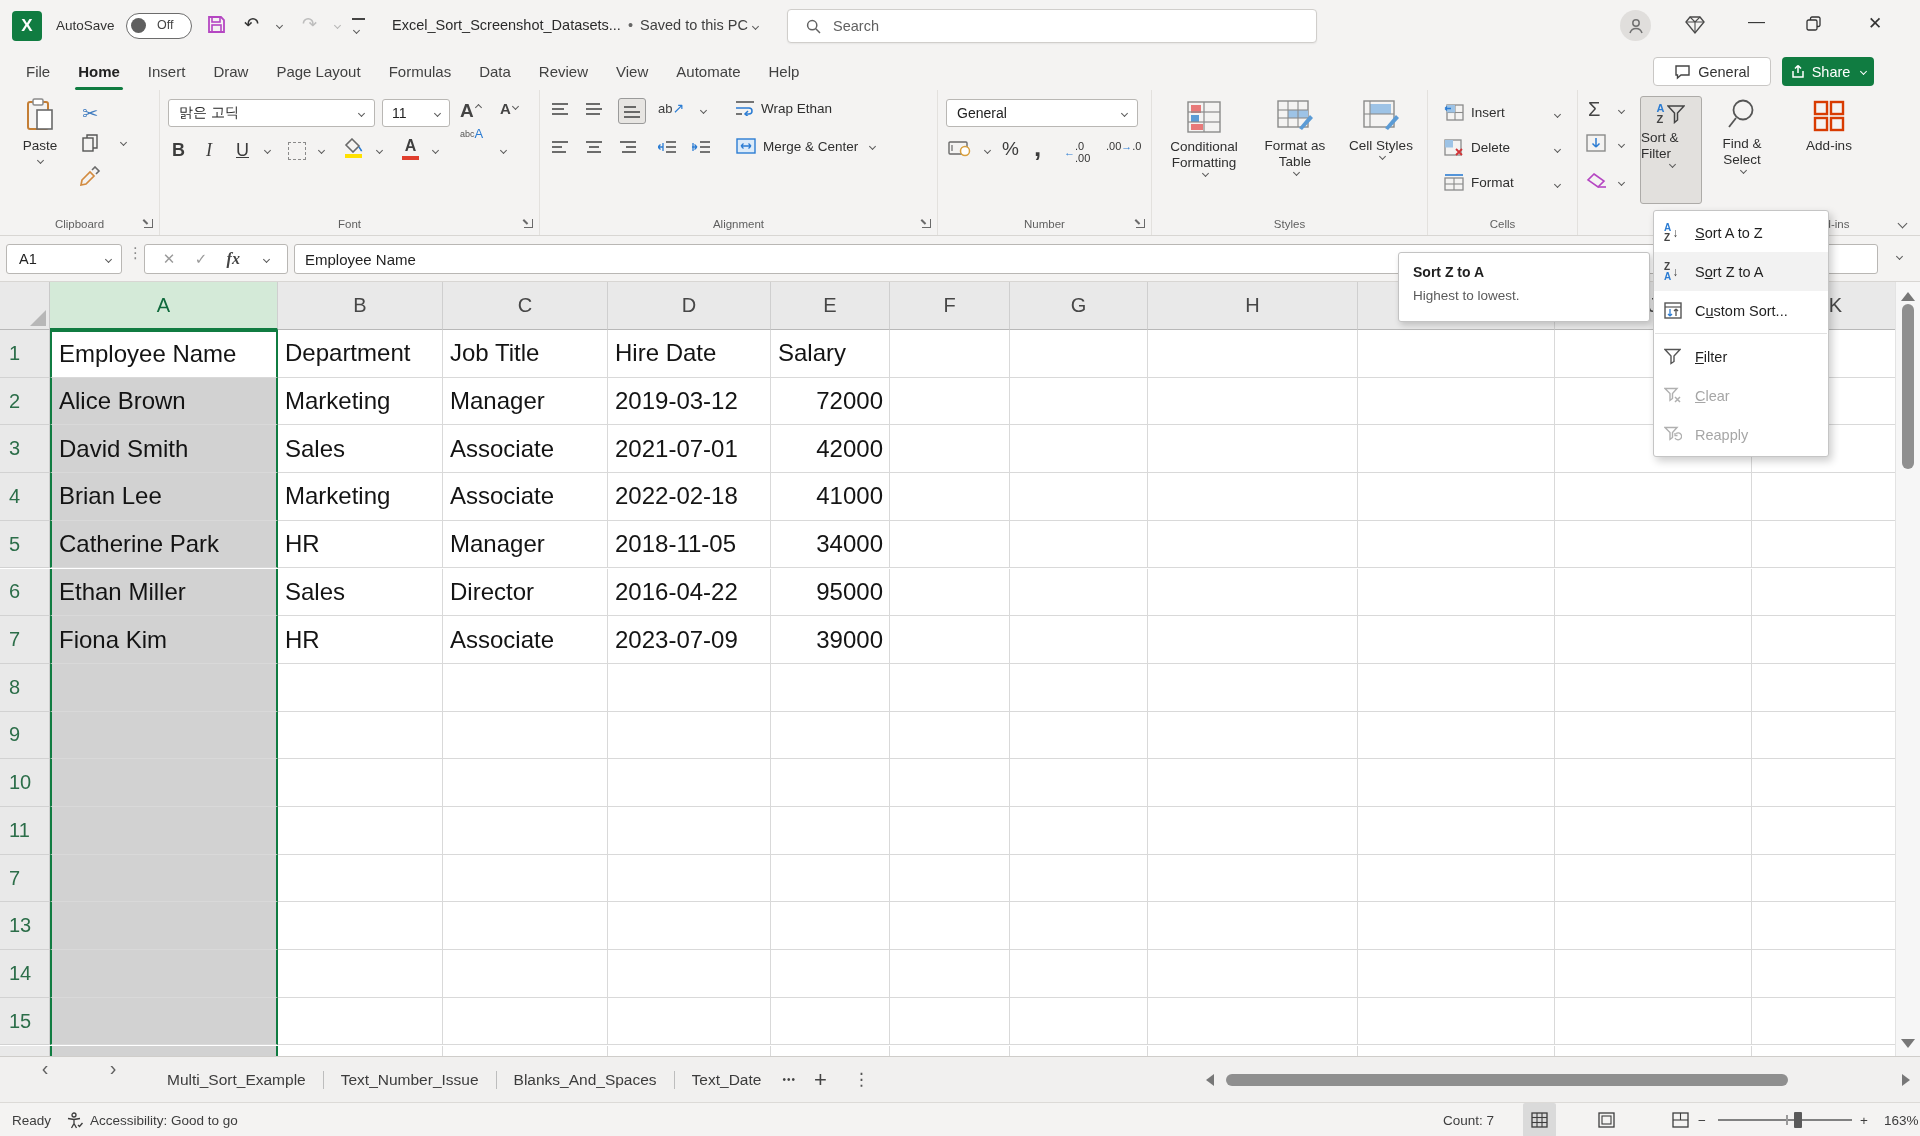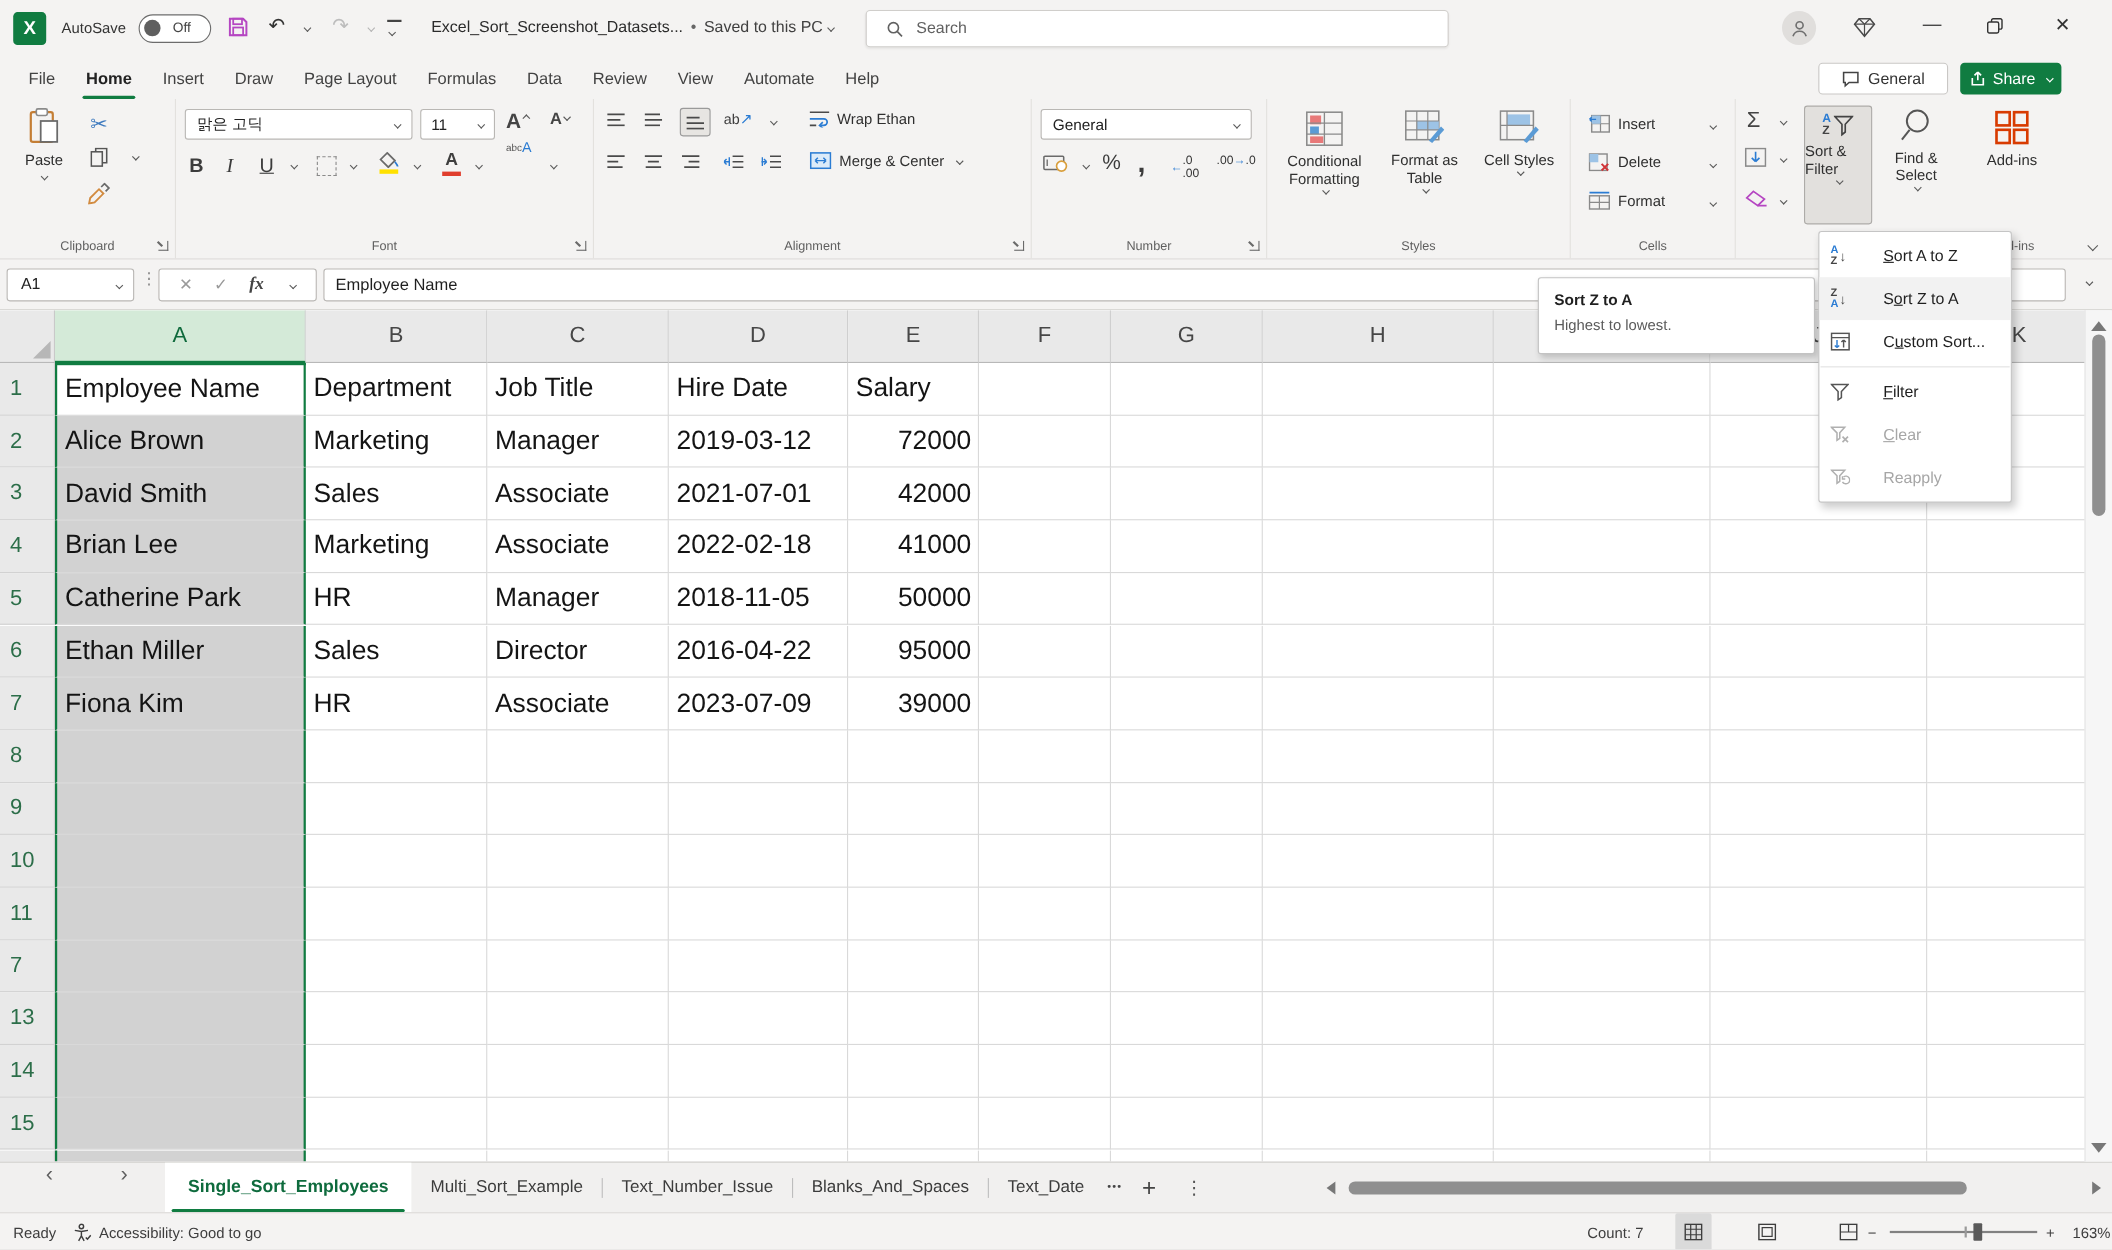--- a/index.html
+++ b/index.html
@@ -98,21 +98,21 @@
   #tooltip{position:absolute;left:1398px;top:252px;width:252px;height:70px;background:#fff;border:1px solid #c3c3c3;border-radius:3px;box-shadow:2px 3px 6px rgba(0,0,0,.18);z-index:10;padding:11px 14px;}
   #tooltip .tt-title{font-size:14px;font-weight:bold;color:#1f1f1f;}
   #tooltip .tt-desc{font-size:13.5px;color:#5a5a5a;margin-top:8px;}
 
   
   #sortmenu{position:absolute;left:1653px;top:210px;width:176px;background:#fff;border:1px solid #c5c5c5;border-radius:3px;box-shadow:3px 4px 8px rgba(0,0,0,.2);z-index:11;padding:2px 0;}
   .mi{height:39px;display:flex;align-items:center;padding:0 10px;font-size:14.5px;color:#1f1f1f;}
   .mi.hover{background:#f2f2f2;}
   .mi.disabled{color:#a6a6a6;}
   .mico{width:26px;flex:none;display:flex;align-items:center;}
-  .mlabel{margin-left:22px;white-space:nowrap;}
+  .mlabel{margin-left:5px;white-space:nowrap;}
   .mlabel u{text-decoration:underline;}
   .msep{height:1px;background:#e1e1e1;margin:3px 1px;}
   .dar{color:#444;font-size:12px;margin-left:1px;}
 
   
   #sheetbar{position:absolute;left:0;top:1056px;width:1920px;height:46px;background:#f1f0ef;border-top:1px solid #cfcdca;display:flex;align-items:stretch;z-index:2;}
   .navchev{width:34px;display:flex;align-items:center;justify-content:center;color:#5f5f5f;font-size:20px;}
   #sheettabs{display:flex;align-items:stretch;margin-left:36px;}
   .stab{display:flex;align-items:center;padding:0 17px;font-size:15.5px;color:#3c3c3c;position:relative;}
   .stab.active{background:#fff;color:#0e6b3d;font-weight:bold;font-size:16px;padding:0 21px;}
@@ -610,21 +610,21 @@
       <div class="cell" style="left: 1010px; top: 191.1px; width: 138px; height: 47.7px;"></div>
       <div class="cell" style="left: 1148px; top: 191.1px; width: 210px; height: 47.7px;"></div>
       <div class="cell" style="left: 1358px; top: 191.1px; width: 197px; height: 47.7px;"></div>
       <div class="cell" style="left: 1555px; top: 191.1px; width: 197px; height: 47.7px;"></div>
       <div class="cell" style="left: 1752px; top: 191.1px; width: 168px; height: 47.7px;"></div>
       <div class="rowhdr" style="left: 0px; top: 238.8px; width: 50px; height: 47.7px;">5</div>
       <div class="cell selcell" style="left: 50px; top: 238.8px; width: 228px; height: 47.7px;">Catherine Park</div>
       <div class="cell" style="left: 278px; top: 238.8px; width: 165px; height: 47.7px;">HR</div>
       <div class="cell" style="left: 443px; top: 238.8px; width: 165px; height: 47.7px;">Manager</div>
       <div class="cell" style="left: 608px; top: 238.8px; width: 163px; height: 47.7px;">2018-11-05</div>
-      <div class="cell num" style="left: 771px; top: 238.8px; width: 119px; height: 47.7px;">50000</div>
+      <div class="cell num" style="left: 771px; top: 238.8px; width: 119px; height: 47.7px;">34000</div>
       <div class="cell" style="left: 890px; top: 238.8px; width: 120px; height: 47.7px;"></div>
       <div class="cell" style="left: 1010px; top: 238.8px; width: 138px; height: 47.7px;"></div>
       <div class="cell" style="left: 1148px; top: 238.8px; width: 210px; height: 47.7px;"></div>
       <div class="cell" style="left: 1358px; top: 238.8px; width: 197px; height: 47.7px;"></div>
       <div class="cell" style="left: 1555px; top: 238.8px; width: 197px; height: 47.7px;"></div>
       <div class="cell" style="left: 1752px; top: 238.8px; width: 168px; height: 47.7px;"></div>
       <div class="rowhdr" style="left: 0px; top: 286.5px; width: 50px; height: 47.7px;">6</div>
       <div class="cell selcell" style="left: 50px; top: 286.5px; width: 228px; height: 47.7px;">Ethan Miller</div>
       <div class="cell" style="left: 278px; top: 286.5px; width: 165px; height: 47.7px;">Sales</div>
       <div class="cell" style="left: 443px; top: 286.5px; width: 165px; height: 47.7px;">Director</div>
@@ -827,23 +827,20 @@
           </svg>
       </span>
       <span class="mlabel"><span></span><u></u><span>Reapply</span></span>
     </div>
   </div>
 
   <div id="sheetbar">
     <span class="navchev" style="position:absolute;left:28px">‹</span>
     <span class="navchev" style="position:absolute;left:96px">›</span>
     <div id="sheettabs" style="margin-left:150px">
-      <div class="stab active">
-          <span>Single_Sort_Employees</span>
-        </div>
       <div class="stab">
           <span>Multi_Sort_Example</span>
         </div>
       <div class="stab-sep"></div>
       <div class="stab">
           <span>Text_Number_Issue</span>
         </div>
       <div class="stab-sep"></div>
       <div class="stab">
           <span>Blanks_And_Spaces</span>

